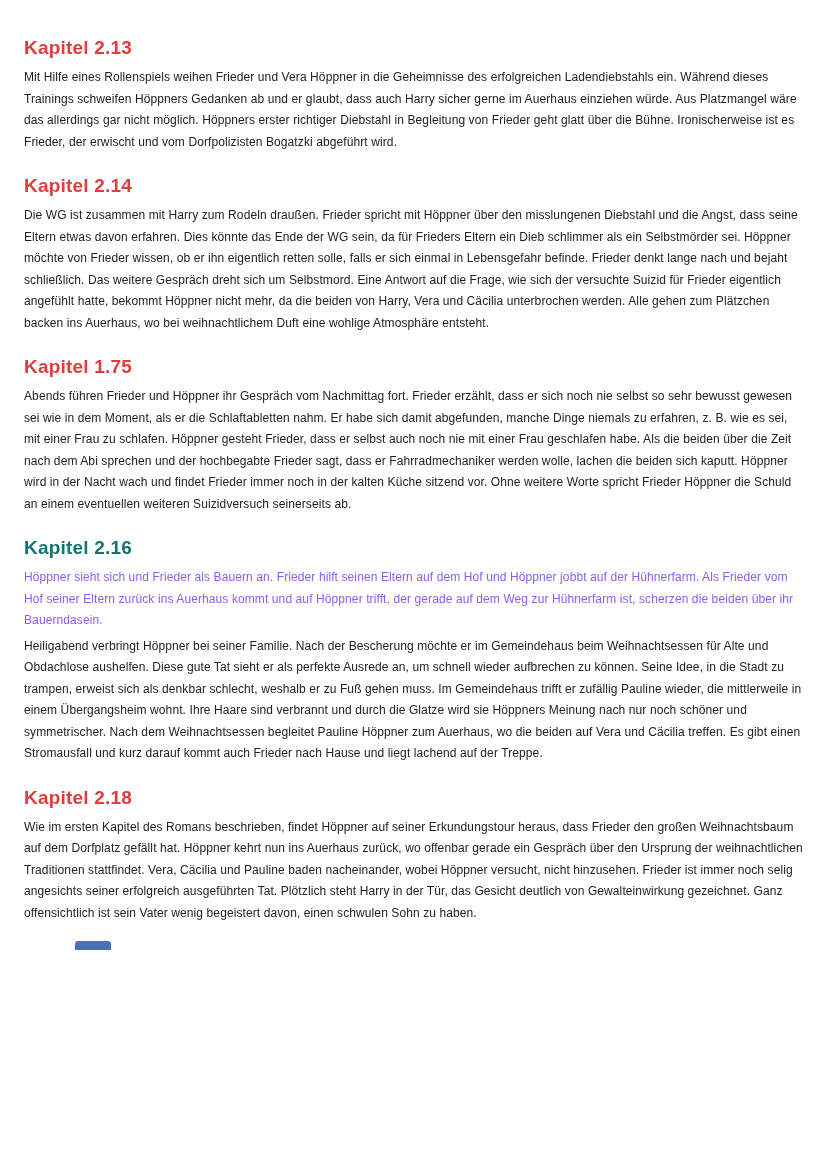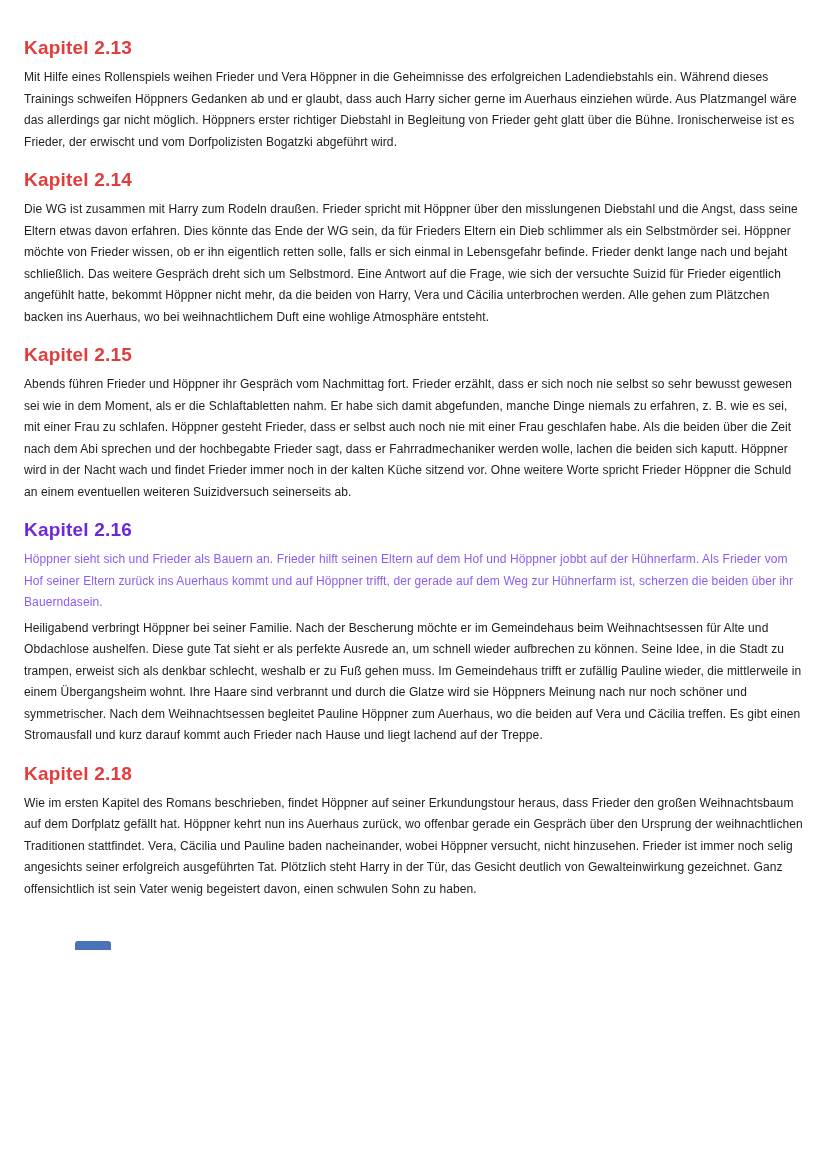--- a/index.html
+++ b/index.html
@@ -19,21 +19,21 @@
     padding: 36px 24px 0 24px;
   }
 
   .chapter { margin-bottom: 4px; }
 
   .chapter-heading {
     color: #e23c3c;
     font-size: 19px;
     font-weight: 700;
     line-height: 24px;
-    margin-top: 15px;
+    margin-top: 21px;
     margin-bottom: 7px;
     letter-spacing: 0.2px;
   }
 
   .chapter:first-child .chapter-heading { margin-top: 0; }
 
   .chapter-body {
     color: #202124;
     font-size: 12px;
     line-height: 21.5px;
@@ -60,26 +60,26 @@
     <h2 class="chapter-heading" style="color: rgb(226, 60, 60);">Kapitel 2.13</h2>
     <p class="chapter-body" style="color: rgb(32, 33, 36);">Mit Hilfe eines Rollenspiels weihen Frieder und Vera Höppner in die Geheimnisse des erfolgreichen Ladendiebstahls ein. Während dieses Trainings schweifen Höppners Gedanken ab und er glaubt, dass auch Harry sicher gerne im Auerhaus einziehen würde. Aus Platzmangel wäre das allerdings gar nicht möglich. Höppners erster richtiger Diebstahl in Begleitung von Frieder geht glatt über die Bühne. Ironischerweise ist es Frieder, der erwischt und vom Dorfpolizisten Bogatzki abgeführt wird.</p>
   </section>
 
   <section class="chapter">
     <h2 class="chapter-heading" style="color: rgb(226, 60, 60);">Kapitel 2.14</h2>
     <p class="chapter-body" style="color: rgb(32, 33, 36);">Die WG ist zusammen mit Harry zum Rodeln draußen. Frieder spricht mit Höppner über den misslungenen Diebstahl und die Angst, dass seine Eltern etwas davon erfahren. Dies könnte das Ende der WG sein, da für Frieders Eltern ein Dieb schlimmer als ein Selbstmörder sei. Höppner möchte von Frieder wissen, ob er ihn eigentlich retten solle, falls er sich einmal in Lebensgefahr befinde. Frieder denkt lange nach und bejaht schließlich. Das weitere Gespräch dreht sich um Selbstmord. Eine Antwort auf die Frage, wie sich der versuchte Suizid für Frieder eigentlich angefühlt hatte, bekommt Höppner nicht mehr, da die beiden von Harry, Vera und Cäcilia unterbrochen werden. Alle gehen zum Plätzchen backen ins Auerhaus, wo bei weihnachtlichem Duft eine wohlige Atmosphäre entsteht.</p>
   </section>
 
   <section class="chapter">
-    <h2 class="chapter-heading" style="color: rgb(226, 60, 60);">Kapitel 2.15</h2>
+    <h2 class="chapter-heading" style="color: rgb(226, 60, 60);">Kapitel 1.75</h2>
     <p class="chapter-body" style="color: rgb(32, 33, 36);">Abends führen Frieder und Höppner ihr Gespräch vom Nachmittag fort. Frieder erzählt, dass er sich noch nie selbst so sehr bewusst gewesen sei wie in dem Moment, als er die Schlaftabletten nahm. Er habe sich damit abgefunden, manche Dinge niemals zu erfahren, z. B. wie es sei, mit einer Frau zu schlafen. Höppner gesteht Frieder, dass er selbst auch noch nie mit einer Frau geschlafen habe. Als die beiden über die Zeit nach dem Abi sprechen und der hochbegabte Frieder sagt, dass er Fahrradmechaniker werden wolle, lachen die beiden sich kaputt. Höppner wird in der Nacht wach und findet Frieder immer noch in der kalten Küche sitzend vor. Ohne weitere Worte spricht Frieder Höppner die Schuld an einem eventuellen weiteren Suizidversuch seinerseits ab.</p>
   </section>
 
   <section class="chapter">
-    <h2 class="chapter-heading" style="color: #6d28d9;">Kapitel 2.16</h2>
+    <h2 class="chapter-heading" style="color: #0f766e;">Kapitel 2.16</h2>
     <p class="chapter-body" style="color: #8b5cf6;">Höppner sieht sich und Frieder als Bauern an. Frieder hilft seinen Eltern auf dem Hof und Höppner jobbt auf der Hühnerfarm. Als Frieder vom Hof seiner Eltern zurück ins Auerhaus kommt und auf Höppner trifft, der gerade auf dem Weg zur Hühnerfarm ist, scherzen die beiden über ihr Bauerndasein.</p>
   </section>
 
   <section class="chapter extra-gap">
     <p class="chapter-body" style="color: rgb(32, 33, 36);">Heiligabend verbringt Höppner bei seiner Familie. Nach der Bescherung möchte er im Gemeindehaus beim Weihnachtsessen für Alte und Obdachlose aushelfen. Diese gute Tat sieht er als perfekte Ausrede an, um schnell wieder aufbrechen zu können. Seine Idee, in die Stadt zu trampen, erweist sich als denkbar schlecht, weshalb er zu Fuß gehen muss. Im Gemeindehaus trifft er zufällig Pauline wieder, die mittlerweile in einem Übergangsheim wohnt. Ihre Haare sind verbrannt und durch die Glatze wird sie Höppners Meinung nach nur noch schöner und symmetrischer. Nach dem Weihnachtsessen begleitet Pauline Höppner zum Auerhaus, wo die beiden auf Vera und Cäcilia treffen. Es gibt einen Stromausfall und kurz darauf kommt auch Frieder nach Hause und liegt lachend auf der Treppe.</p>
   </section>
 
   <section class="chapter">
     <h2 class="chapter-heading" style="color: rgb(226, 60, 60);">Kapitel 2.18</h2>
     <p class="chapter-body" style="color: rgb(32, 33, 36);">Wie im ersten Kapitel des Romans beschrieben, findet Höppner auf seiner Erkundungstour heraus, dass Frieder den großen Weihnachtsbaum auf dem Dorfplatz gefällt hat. Höppner kehrt nun ins Auerhaus zurück, wo offenbar gerade ein Gespräch über den Ursprung der weihnachtlichen Traditionen stattfindet. Vera, Cäcilia und Pauline baden nacheinander, wobei Höppner versucht, nicht hinzusehen. Frieder ist immer noch selig angesichts seiner erfolgreich ausgeführten Tat. Plötzlich steht Harry in der Tür, das Gesicht deutlich von Gewalteinwirkung gezeichnet. Ganz offensichtlich ist sein Vater wenig begeistert davon, einen schwulen Sohn zu haben.</p>

